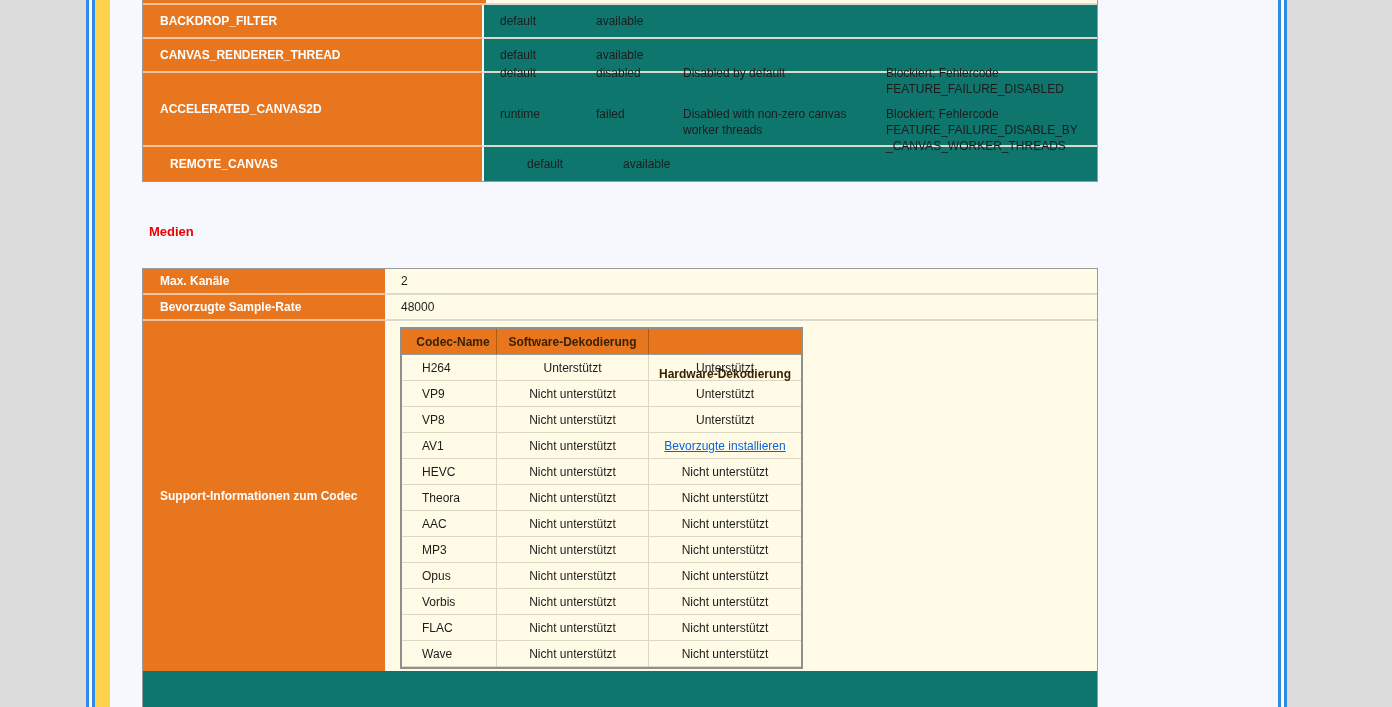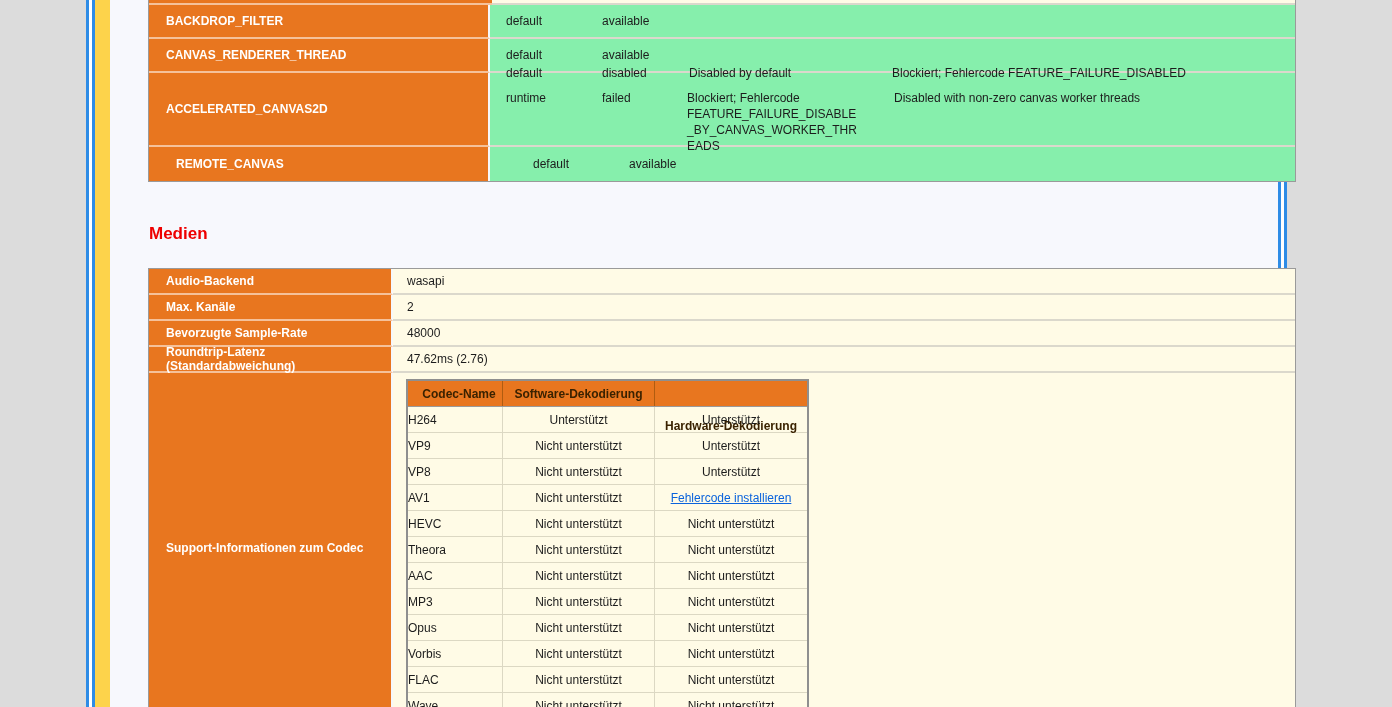--- a/index.html
+++ b/index.html
@@ -17,23 +17,23 @@
   .bl-gap { left: 89px; width: 3px; background: #ffffff; }
   .bl-b { left: 92px;  width: 3px; background: #2e8ce6; }
   .yel  { left: 95px;  width: 15px; background: #fdd34b; }
   .br-a { left: 1278px; width: 3px; background: #2e8ce6; }
   .br-gap { left: 1281px; width: 3px; background: #ffffff; }
   .br-b { left: 1284px; width: 3px; background: #2e8ce6; }
 
   
   .otable {
     position: absolute;
-    left: 148px;
-    width: 1148px;
-    background: #86efac;
+    left: 142px;
+    width: 956px;
+    background: #0f766e;
     border-left: 1px solid #9a9a9a;
     border-right: 1px solid #9a9a9a;
   }
   .gfx { top: 0; border-bottom: 1px solid #9a9a9a; }
   .media { top: 268px; border-top: 1px solid #9a9a9a; height: 760px; }
 
   
   .partial-row { display: flex; height: 5px; }
   .partial-row .po { width: 343px; background: #e8761f; border-bottom: 2px solid rgba(255,255,255,0.55); }
   .partial-row .pl { flex: 1; background: #fffbe6; border-bottom: 2px solid #dbd8cc; }
@@ -60,21 +60,21 @@
   .g-row:last-child .g-label, .g-row:last-child .g-entries { border-bottom: none; padding-left: 27px; }
   .g-row.h32 { height: 34px; }
   .g-row.h72 { height: 74px; }
   .g-entry { display: grid; grid-template-columns: 96px 87px 205px 1fr; align-items: start; }
   .g-cell { padding-left: 16px; line-height: 16px; }
   .g-cell.g-failure { padding-left: 14px; padding-right: 18px; overflow-wrap: anywhere; }
 
   
   .section-heading {
     position: absolute; left: 149px; top: 224px;
-    font-size: 17px; font-weight: bold; color: #ee0000;
+    font-size: 13px; font-weight: bold; color: #ee0000;
   }
 
   
   .m-row { display: flex; height: 26px; }
   .m-label {
     width: 244px;
     background: #e8761f;
     color: #ffffff; font-weight: bold;
     display: flex; align-items: center;
     padding-left: 17px;
@@ -113,21 +113,21 @@
     border-right: 1px solid #b05c10;
   }
   .c-th:last-child { border-right: none; margin-top: 45px; }
   .c-th.w1 { width: 95px; padding-left: 8px; } .c-th.w2 { width: 152px; } .c-th.w3 { flex: 1; }
   .c-row { display: flex; height: 26px; border-bottom: 1px solid #dcd8c3; }
   .c-cell {
     display: flex; align-items: center; justify-content: center;
     border-right: 1px solid #dcd8c3;
   }
   .c-cell:last-child { border-right: none; }
-  .c-cell.c-name { width: 95px; justify-content: flex-start; }
+  .c-cell.c-name { width: 95px; justify-content: flex-start; padding-left: 20px; }
   .c-cell.c-soft { width: 152px; }
   .c-cell.c-hard { flex: 1; }
   .c-cell a { color: #0a63dc; text-decoration: underline; }
 </style>
 </head>
 <body>
 
 <div class="stripe page-bg"></div>
 <div class="stripe bl-a"></div>
 <div class="stripe bl-gap"></div>
@@ -170,22 +170,22 @@
         <div class="g-entries">
           <div class="g-entry">
             <div class="g-cell g-type">default</div>
             <div class="g-cell g-status">disabled</div>
             <div class="g-cell g-message">Disabled by default</div>
             <div class="g-cell g-failure">Blockiert; Fehlercode FEATURE_FAILURE_DISABLED</div>
           </div>
           <div class="g-entry">
             <div class="g-cell g-type">runtime</div>
             <div class="g-cell g-status">failed</div>
+            <div class="g-cell g-message">Disabled with non-zero canvas worker threads</div>
             <div class="g-cell g-failure">Blockiert; Fehlercode FEATURE_FAILURE_DISABLE_BY_CANVAS_WORKER_THREADS</div>
-            <div class="g-cell g-message">Disabled with non-zero canvas worker threads</div>
           </div>
         </div>
       </div>
       <div class="g-row h32">
         <div class="g-label">REMOTE_CANVAS</div>
         <div class="g-entries">
           <div class="g-entry">
             <div class="g-cell g-type">default</div>
             <div class="g-cell g-status">available</div>
             <div class="g-cell g-message"></div>
@@ -194,34 +194,26 @@
         </div>
       </div>
     </div>
 </div>
 
 <div class="section-heading">Medien</div>
 
 <div class="otable media">
   <div>
       <div class="m-row">
-        <div class="m-label">Audio-Backend</div>
-        <div class="m-value">wasapi</div>
-      </div>
-      <div class="m-row">
         <div class="m-label">Max. Kanäle</div>
         <div class="m-value">2</div>
       </div>
       <div class="m-row">
         <div class="m-label">Bevorzugte Sample-Rate</div>
         <div class="m-value">48000</div>
-      </div>
-      <div class="m-row">
-        <div class="m-label">Roundtrip-Latenz (Standardabweichung)</div>
-        <div class="m-value">47.62ms (2.76)</div>
       </div>
     </div>
   <div class="codec-row-outer">
     <div class="codec-label">Support-Informationen zum Codec</div>
     <div class="codec-value-area">
       <div class="ctable">
         <div class="c-head">
           <div class="c-th w1">Codec-Name</div>
           <div class="c-th w2">Software-Dekodierung</div>
           <div class="c-th w3">Hardware-Dekodierung</div>
@@ -239,21 +231,21 @@
             </div>
             <div class="c-row">
               <div class="c-cell c-name">VP8</div>
               <div class="c-cell c-soft">Nicht unterstützt</div>
               <div class="c-cell c-hard">Unterstützt</div>
             </div>
             <div class="c-row">
               <div class="c-cell c-name">AV1</div>
               <div class="c-cell c-soft">Nicht unterstützt</div>
               <div class="c-cell c-hard">
-                <a href="#">Fehlercode installieren</a>
+                <a href="#">Bevorzugte installieren</a>
               </div>
             </div>
             <div class="c-row">
               <div class="c-cell c-name">HEVC</div>
               <div class="c-cell c-soft">Nicht unterstützt</div>
               <div class="c-cell c-hard">Nicht unterstützt</div>
             </div>
             <div class="c-row">
               <div class="c-cell c-name">Theora</div>
               <div class="c-cell c-soft">Nicht unterstützt</div>

